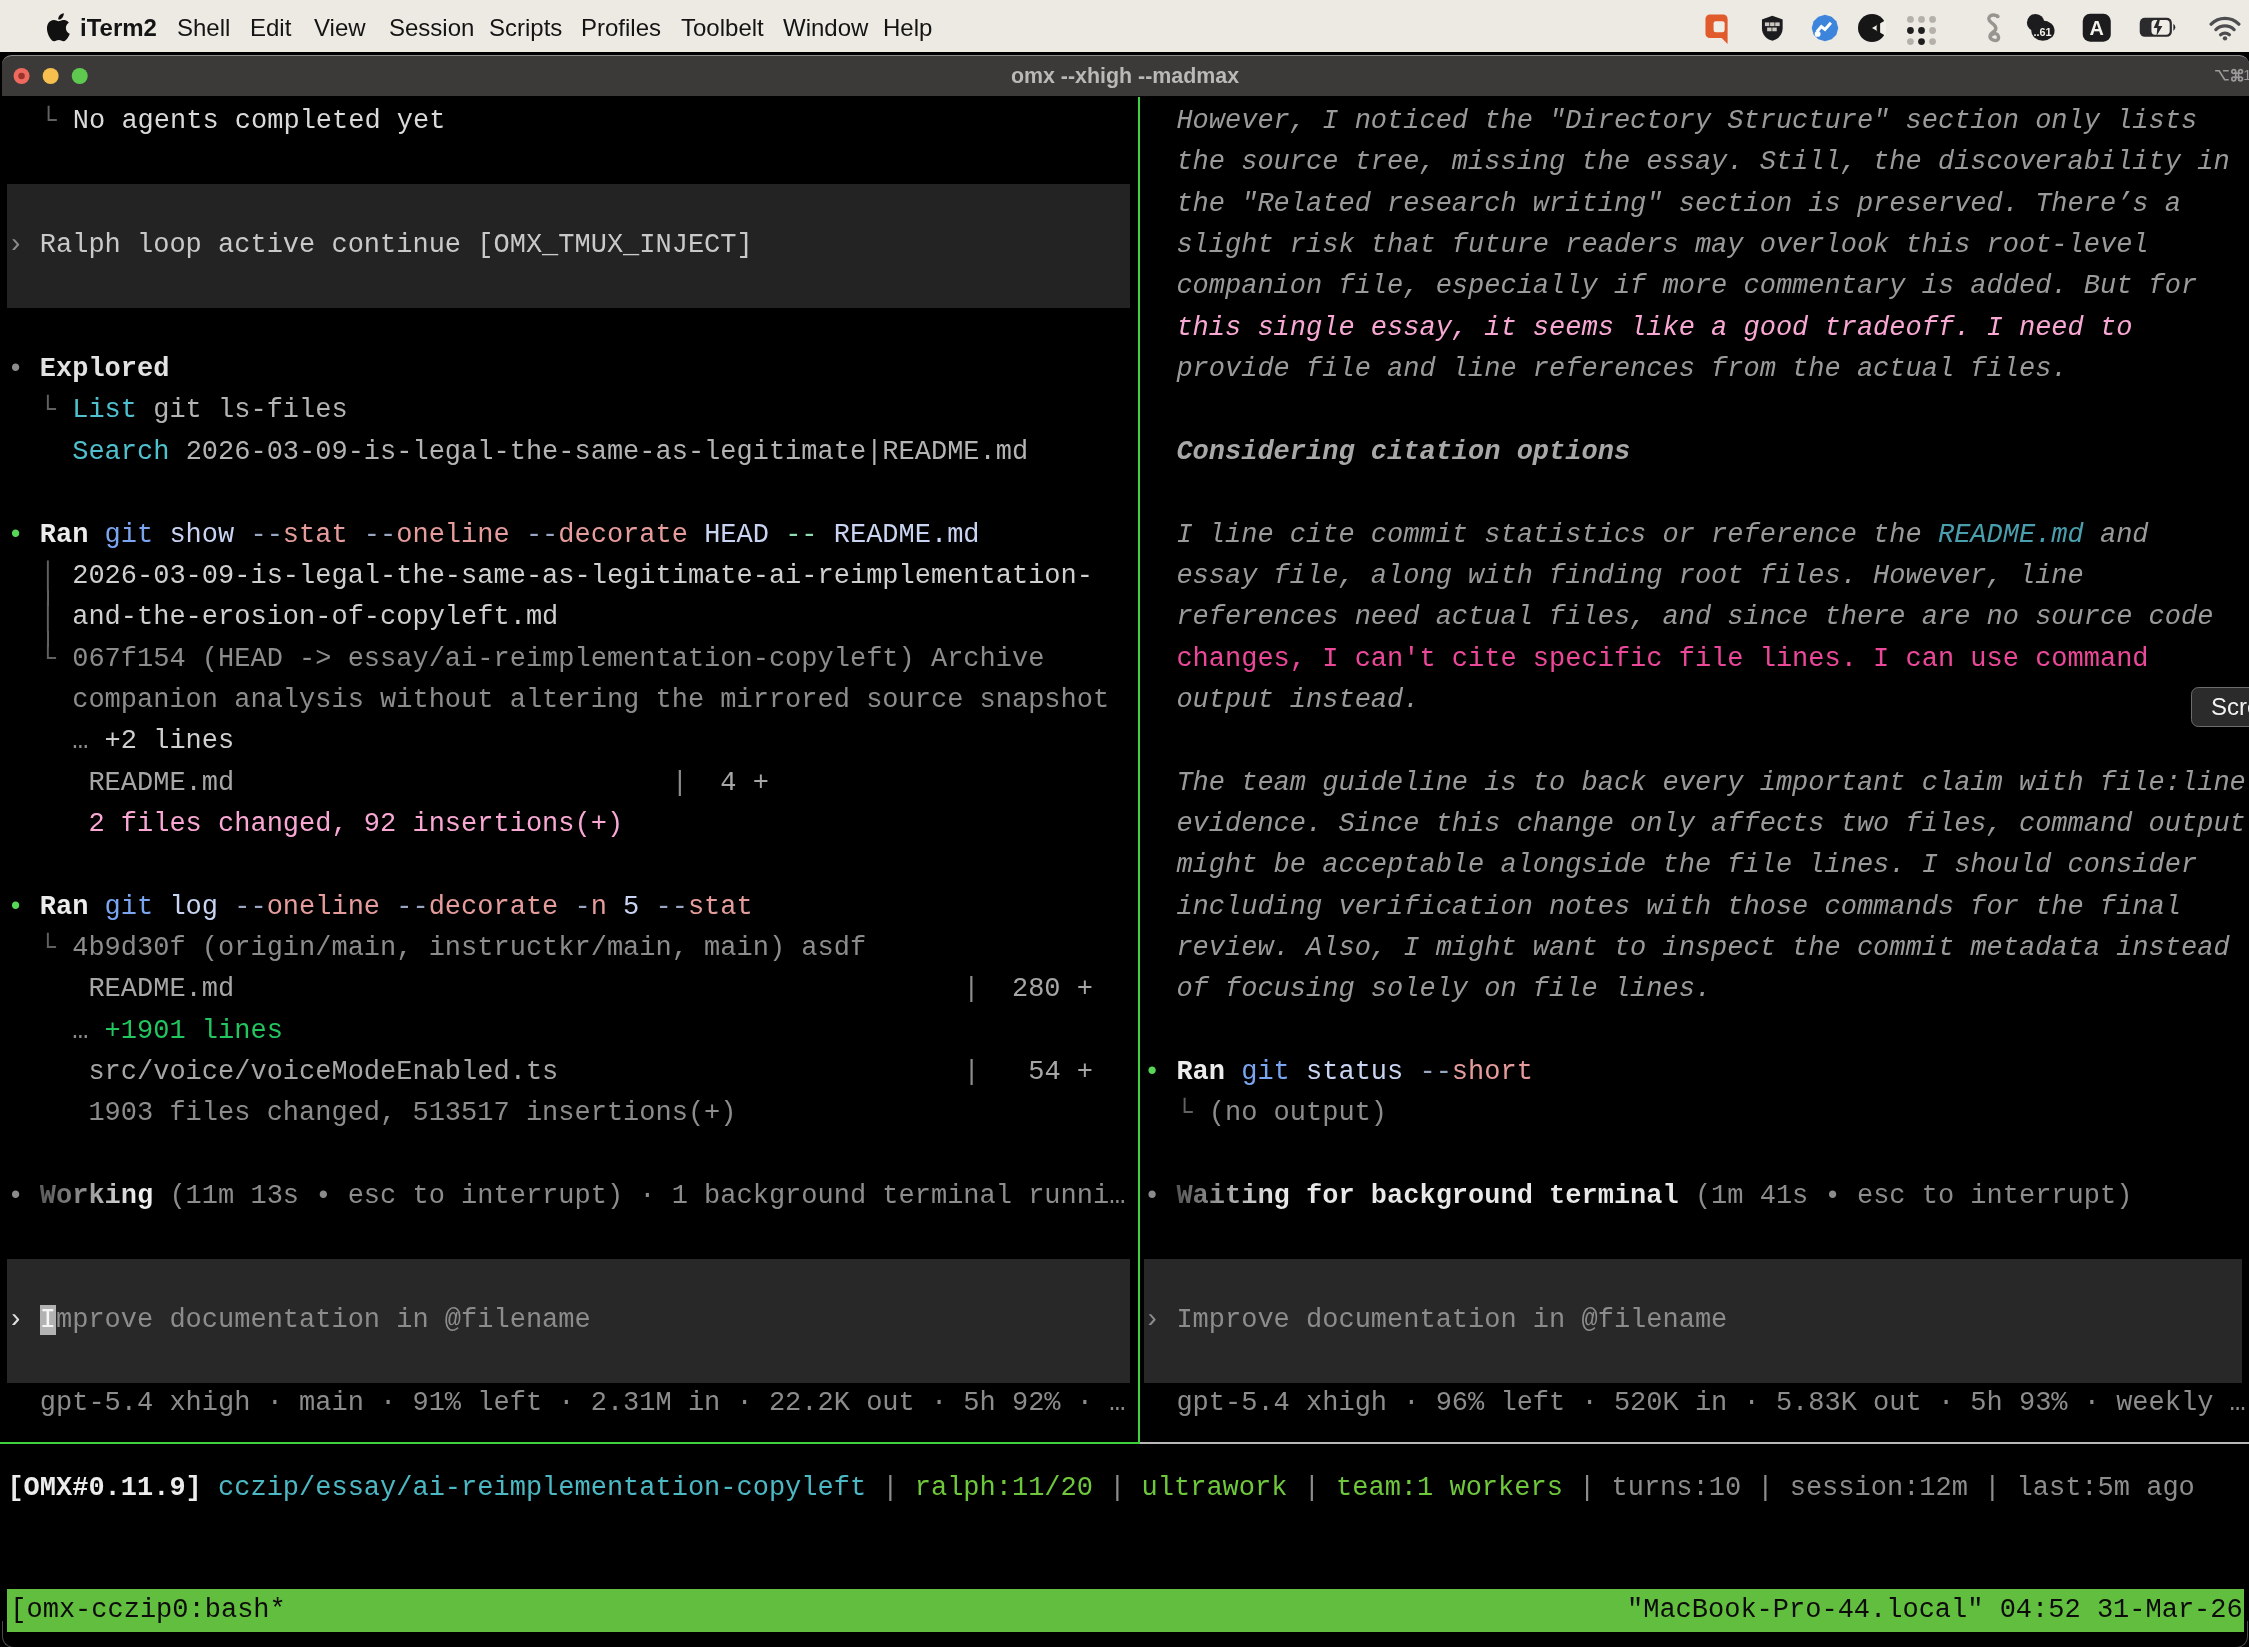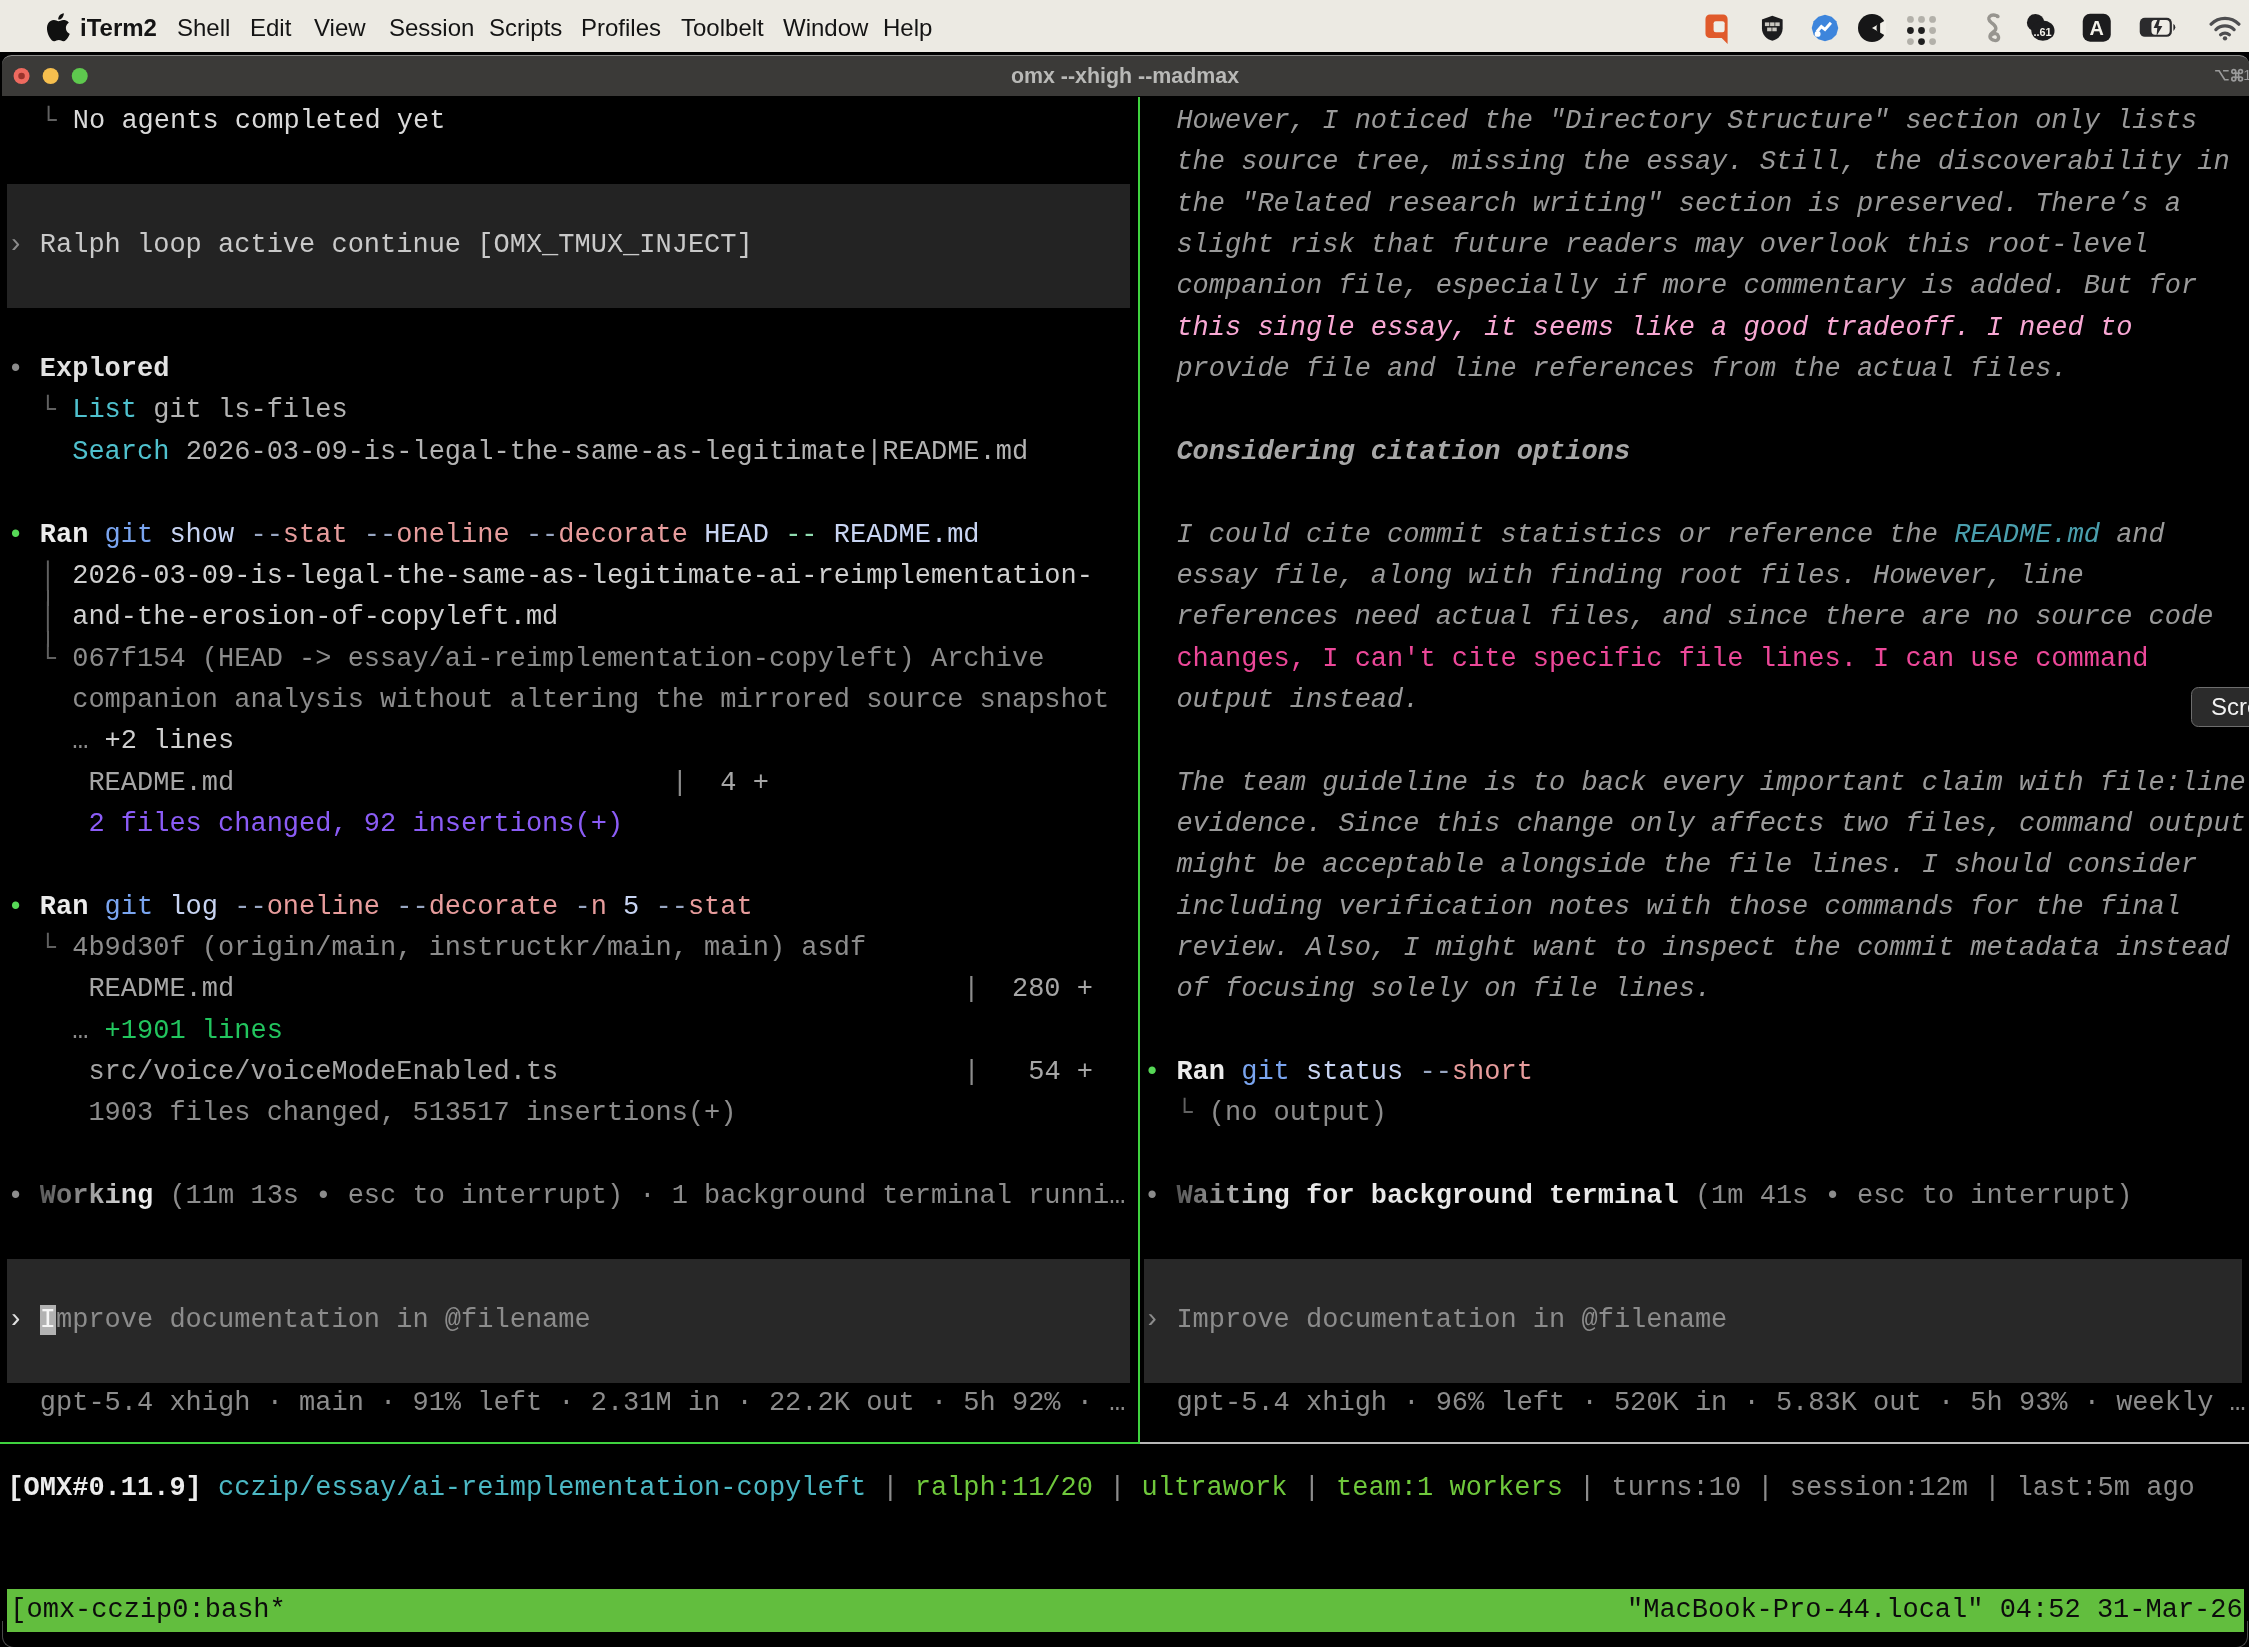--- a/index.html
+++ b/index.html
@@ -123,39 +123,39 @@
 <div class="ln" style="left:7.4px;top:349px"><span style="color:#8c8c8c">•</span> <span style="color:#e2e2e2;font-weight:700">Explored</span></div>
 <div class="ln" style="left:7.4px;top:390px">  <span style="color:#616161">└</span> <span style="color:#4fc1ce">List</span> <span style="color:#b4b4b4">git ls-files</span></div>
 <div class="ln" style="left:7.4px;top:432px">    <span style="color:#4fc1ce">Search</span> <span style="color:#b4b4b4">2026-03-09-is-legal-the-same-as-legitimate|README.md</span></div>
 <div class="ln" style="left:7.4px;top:515px"><span style="color:#56d856">•</span> <span style="color:#ececec;font-weight:700">Ran</span> <span style="color:#7aa5f0">git</span> <span style="color:#c8d4f2">show</span> <span style="color:#98a6c2">--</span><span style="color:#e79c9c">stat</span> <span style="color:#98a6c2">--</span><span style="color:#e79c9c">oneline</span> <span style="color:#98a6c2">--</span><span style="color:#e79c9c">decorate</span> <span style="color:#c8d4f2">HEAD</span> <span style="color:#90dcb0">--</span> <span style="color:#c8d4f2">README.md</span></div>
 <div class="ln" style="left:7.4px;top:556px">  <span style="color:#616161">│</span> <span style="color:#cfcfcf">2026-03-09-is-legal-the-same-as-legitimate-ai-reimplementation-</span></div>
 <div class="ln" style="left:7.4px;top:597px">  <span style="color:#616161">│</span> <span style="color:#cfcfcf">and-the-erosion-of-copyleft.md</span></div>
 <div class="ln" style="left:7.4px;top:639px">  <span style="color:#616161">└</span> <span style="color:#8c8c8c">067f154 (HEAD -&gt; essay/ai-reimplementation-copyleft) Archive</span></div>
 <div class="ln" style="left:7.4px;top:680px">    <span style="color:#8c8c8c">companion analysis without altering the mirrored source snapshot</span></div>
 <div class="ln" style="left:7.4px;top:721px">    <span style="color:#8c8c8c">…</span> <span style="color:#cfcfcf">+2 lines</span></div>
 <div class="ln" style="left:7.4px;top:763px">     <span style="color:#a6a6a6">README.md</span>                           <span style="color:#8c8c8c">|</span>  <span style="color:#a6a6a6">4</span> <span style="color:#a6a6a6">+</span></div>
-<div class="ln" style="left:7.4px;top:804px">     <span style="color:#8b5cf6">2 files changed, 92 insertions(+)</span></div>
+<div class="ln" style="left:7.4px;top:804px">     <span style="color:#f9a8d4">2 files changed, 92 insertions(+)</span></div>
 <div class="ln" style="left:7.4px;top:887px"><span style="color:#56d856">•</span> <span style="color:#ececec;font-weight:700">Ran</span> <span style="color:#7aa5f0">git</span> <span style="color:#c8d4f2">log</span> <span style="color:#98a6c2">--</span><span style="color:#e79c9c">oneline</span> <span style="color:#98a6c2">--</span><span style="color:#e79c9c">decorate</span> <span style="color:#98a6c2">-</span><span style="color:#e79c9c">n</span> <span style="color:#c8d4f2">5</span> <span style="color:#98a6c2">--</span><span style="color:#e79c9c">stat</span></div>
 <div class="ln" style="left:7.4px;top:928px">  <span style="color:#616161">└</span> <span style="color:#8c8c8c">4b9d30f (origin/main, instructkr/main, main) asdf</span></div>
 <div class="ln" style="left:7.4px;top:969px">     <span style="color:#a6a6a6">README.md</span>                                             <span style="color:#8c8c8c">|</span>  <span style="color:#a6a6a6">280</span> <span style="color:#a6a6a6">+</span></div>
 <div class="ln" style="left:7.4px;top:1011px">    <span style="color:#8c8c8c">…</span> <span style="color:#22c55e">+1901 lines</span></div>
 <div class="ln" style="left:7.4px;top:1052px">     <span style="color:#a6a6a6">src/voice/voiceModeEnabled.ts</span>                         <span style="color:#8c8c8c">|</span>   <span style="color:#a6a6a6">54</span> <span style="color:#a6a6a6">+</span></div>
 <div class="ln" style="left:7.4px;top:1093px">     <span style="color:#8c8c8c">1903 files changed, 513517 insertions(+)</span></div>
 <div class="ln" style="left:7.4px;top:1176px"><span style="color:#8c8c8c">•</span> <span style="font-weight:700;background:linear-gradient(90deg,#5a5a5a 0px,#8a8a8a 41px,#ededed 96px);-webkit-background-clip:text;background-clip:text;color:transparent">Working</span> <span style="color:#8c8c8c">(11m 13s • esc to interrupt) · 1 background terminal runni…</span></div>
 <div class="ln" style="left:7.4px;top:1300px"><span style="color:#e0e0e0">›</span> <span style="background:#b2b2b2;color:#f5f5f5">I</span><span style="color:#8c8c8c">mprove documentation in @filename</span></div>
 <div class="ln" style="left:7.4px;top:1383px">  <span style="color:#8c8c8c">gpt-5.4 xhigh · main · 91% left · 2.31M in · 22.2K out · 5h 92% · …</span></div>
 <div class="ln" style="left:1144px;top:101px">  <span style="color:#9a9a9a;font-style:italic">However, I noticed the "Directory Structure" section only lists</span></div>
 <div class="ln" style="left:1144px;top:142px">  <span style="color:#9a9a9a;font-style:italic">the source tree, missing the essay. Still, the discoverability in</span></div>
 <div class="ln" style="left:1144px;top:184px">  <span style="color:#9a9a9a;font-style:italic">the "Related research writing" section is preserved. There’s a</span></div>
 <div class="ln" style="left:1144px;top:225px">  <span style="color:#9a9a9a;font-style:italic">slight risk that future readers may overlook this root-level</span></div>
 <div class="ln" style="left:1144px;top:266px">  <span style="color:#9a9a9a;font-style:italic">companion file, especially if more commentary is added. But for</span></div>
 <div class="ln" style="left:1144px;top:308px">  <span style="color:#f9a8d4;font-style:italic">this single essay, it seems like a good tradeoff. I need to</span></div>
 <div class="ln" style="left:1144px;top:349px">  <span style="color:#9a9a9a;font-style:italic">provide file and line references from the actual files.</span></div>
 <div class="ln" style="left:1144px;top:432px">  <span style="color:#a8a8a8;font-style:italic;font-weight:700">Considering citation options</span></div>
-<div class="ln" style="left:1144px;top:515px">  <span style="color:#9a9a9a;font-style:italic">I could cite commit statistics or reference the </span><span style="color:#4a9fae;font-style:italic">README.md</span> <span style="color:#9a9a9a;font-style:italic">and</span></div>
+<div class="ln" style="left:1144px;top:515px">  <span style="color:#9a9a9a;font-style:italic">I line cite commit statistics or reference the </span><span style="color:#4a9fae;font-style:italic">README.md</span> <span style="color:#9a9a9a;font-style:italic">and</span></div>
 <div class="ln" style="left:1144px;top:556px">  <span style="color:#9a9a9a;font-style:italic">essay file, along with finding root files. However, line</span></div>
 <div class="ln" style="left:1144px;top:597px">  <span style="color:#9a9a9a;font-style:italic">references need actual files, and since there are no source code</span></div>
 <div class="ln" style="left:1144px;top:639px">  <span style="color:#ec4899;">changes, I can't cite specific file lines. I can use command</span></div>
 <div class="ln" style="left:1144px;top:680px">  <span style="color:#9a9a9a;font-style:italic">output instead.</span></div>
 <div class="ln" style="left:1144px;top:763px">  <span style="color:#9a9a9a;font-style:italic">The team guideline is to back every important claim with file:line</span></div>
 <div class="ln" style="left:1144px;top:804px">  <span style="color:#9a9a9a;font-style:italic">evidence. Since this change only affects two files, command output</span></div>
 <div class="ln" style="left:1144px;top:845px">  <span style="color:#9a9a9a;font-style:italic">might be acceptable alongside the file lines. I should consider</span></div>
 <div class="ln" style="left:1144px;top:887px">  <span style="color:#9a9a9a;font-style:italic">including verification notes with those commands for the final</span></div>
 <div class="ln" style="left:1144px;top:928px">  <span style="color:#9a9a9a;font-style:italic">review. Also, I might want to inspect the commit metadata instead</span></div>
 <div class="ln" style="left:1144px;top:969px">  <span style="color:#9a9a9a;font-style:italic">of focusing solely on file lines.</span></div>

